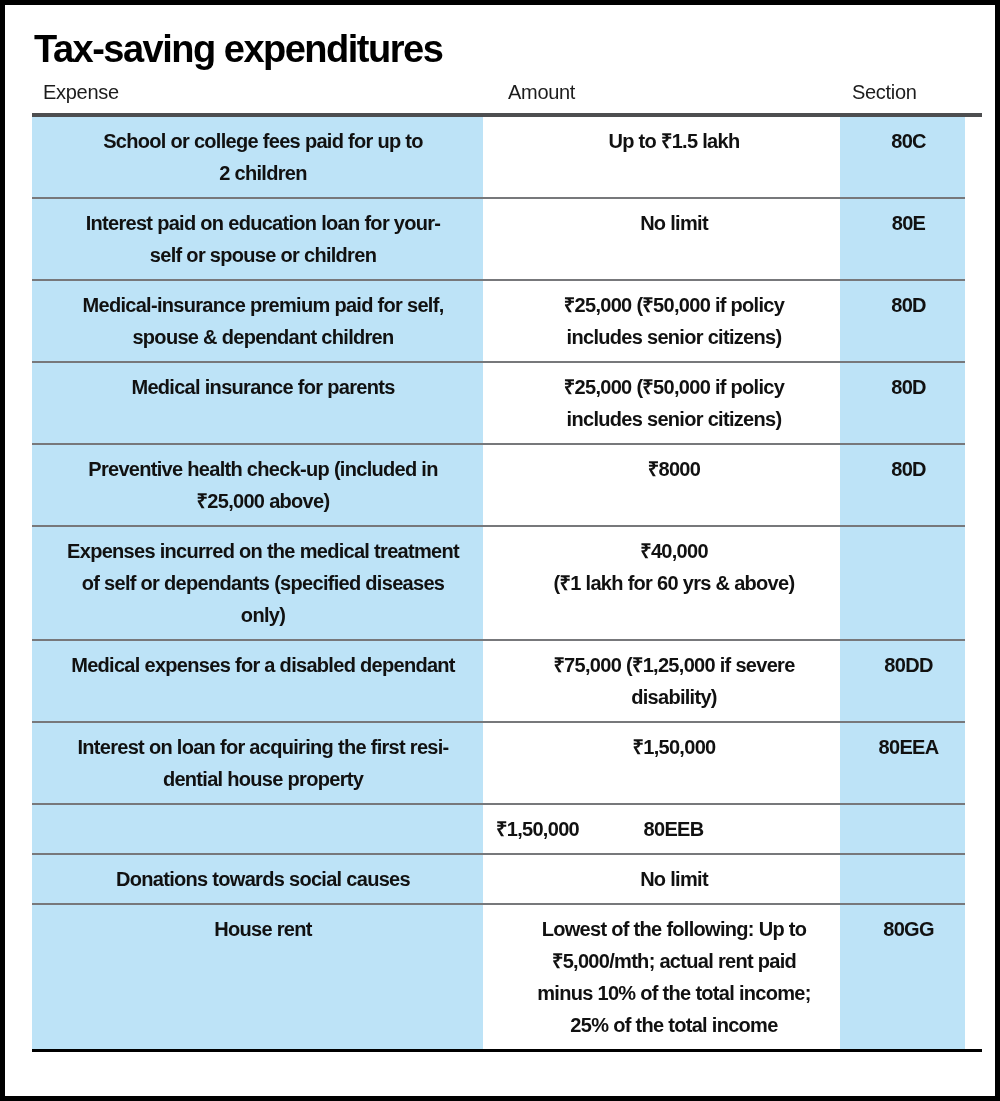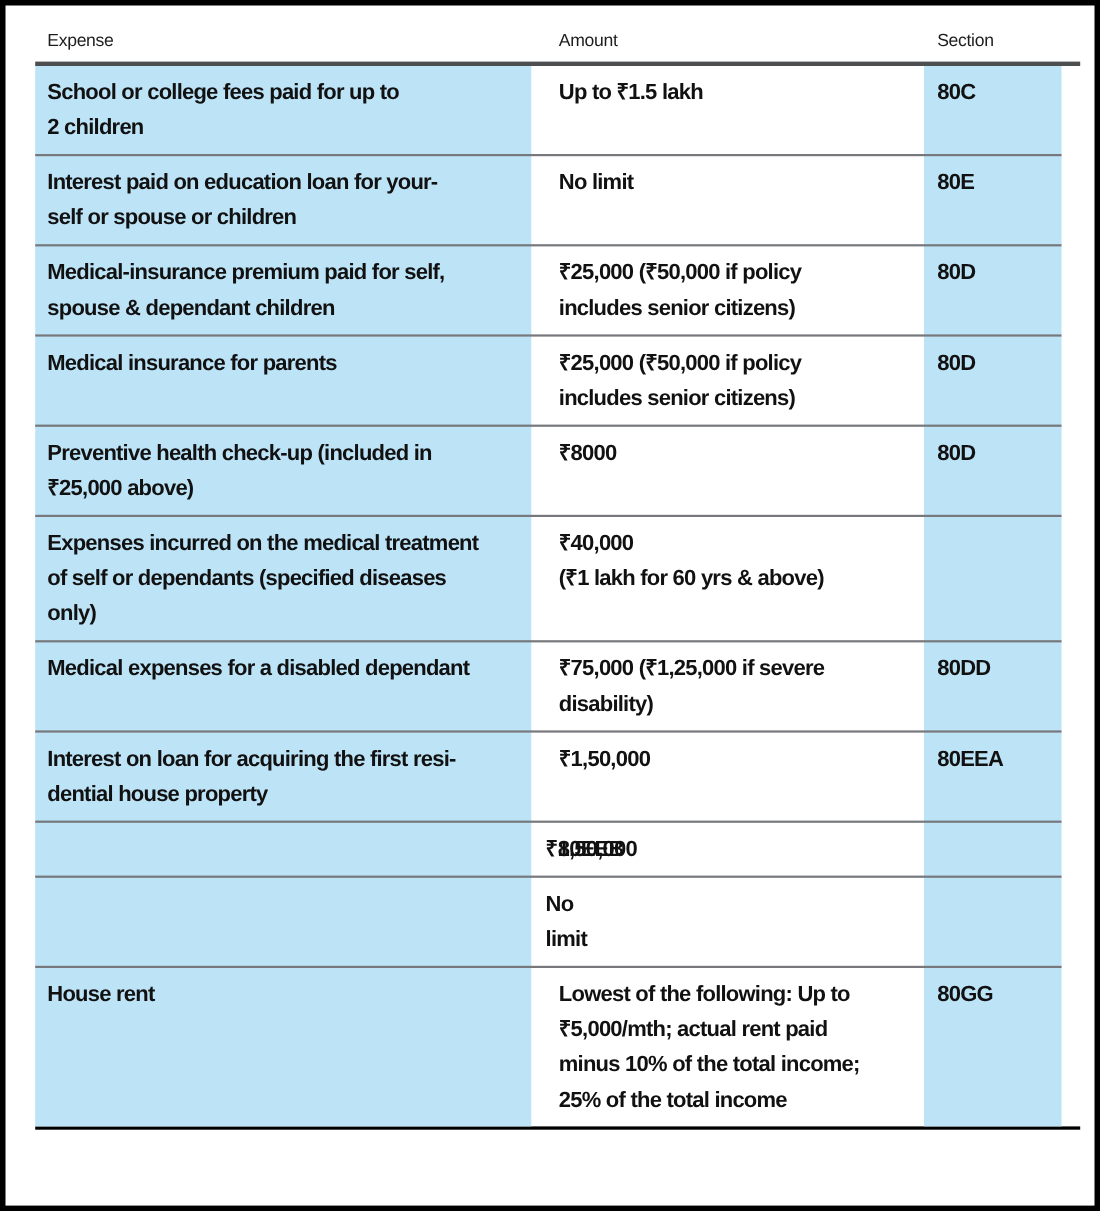--- a/index.html
+++ b/index.html
@@ -33,33 +33,34 @@
   }
   .grid{
     display:grid;
     grid-template-columns:451px 12px 345px 125px;
     width:933px;
   }
   .colheads{
     margin-bottom:9px;
   }
   .colhead{
-    font-size:16px;
+    font-size:20px;
     font-weight:400;
     letter-spacing:-0.3px;
     color:#1c1c1c;
   }
   .colhead.expense{padding-left:11px;}
   .colhead.amount{padding-left:13px;}
   .colhead.section{padding-left:12px;}
   .rows{
     position:relative;
     width:950px;
     border-top:4px solid var(--header_rule);
     border-bottom:3px solid var(--bottom_rule);
+    text-align:center;
   }
   
   .rows::before, .rows::after{
     content:"";
     position:absolute;
     top:0;bottom:0;
     background:var(--highlight);
     z-index:0;
   }
   .rows::before{left:0;width:451px;}
@@ -82,20 +83,21 @@
     color:var(--text);
   }
   .cell.expense{padding-left:11px;}
   .cell.amount{padding-left:13px;white-space:pre-line;}
   .cell.section{padding-left:12px;}
 </style>
 </head>
 <body>
 
 <div class="frame">
+  <h1 class="title">Tax-saving expenditures</h1>
 
   <div class="grid colheads">
     <div class="colhead expense">Expense</div>
     <div></div>
     <div class="colhead amount">Amount</div>
     <div class="colhead section">Section</div>
   </div>
 
   <div class="rows">
 
@@ -165,20 +167,21 @@
       <div class="cell section">80EEA</div>
     </div>
 
     <div class="grid row">
       <div></div>
       <div class="cell amount">₹1,50,000</div>
       <div class="cell section">80EEB</div>
     </div>
 
     <div class="grid row">
+      <div class="cell expense">Donations towards social causes</div>
       <div></div>
       <div class="cell amount">No limit</div>
     </div>
 
     <div class="grid row">
       <div class="cell expense">House rent</div>
       <div></div>
       <div class="cell amount">Lowest of the following: Up to
 ₹5,000/mth; actual rent paid
 minus 10% of the total income;

